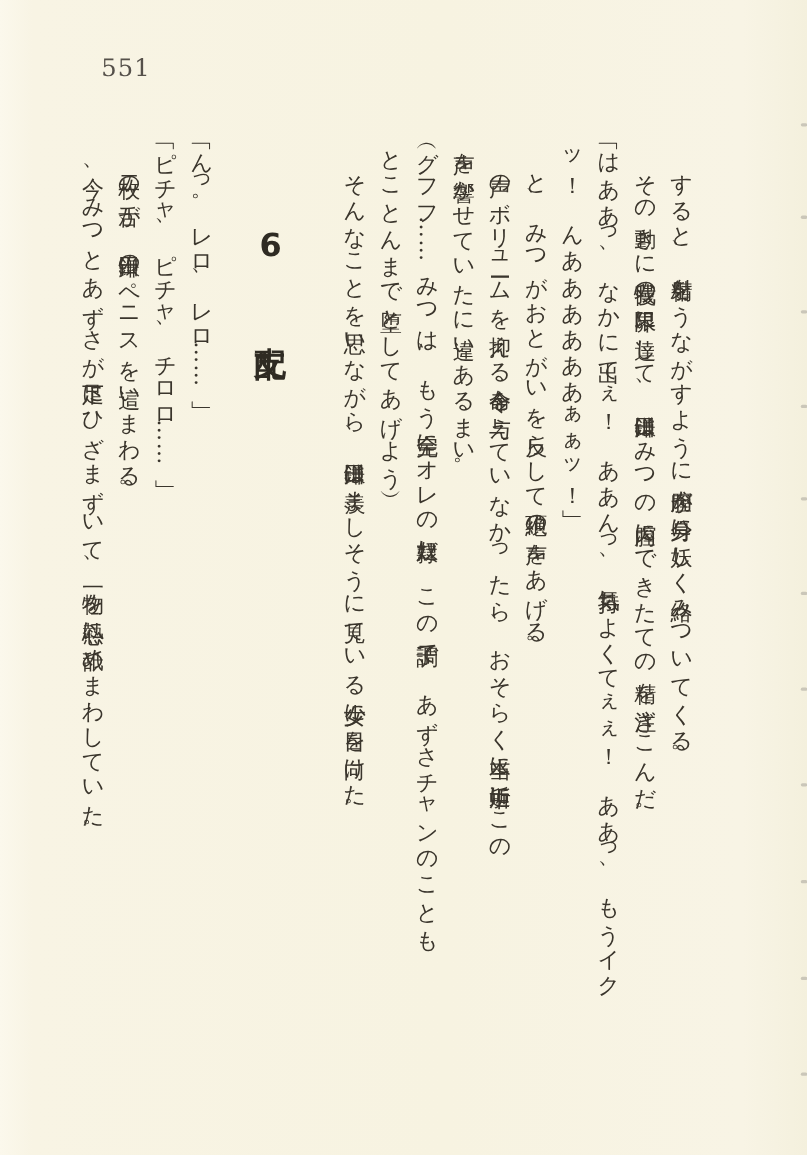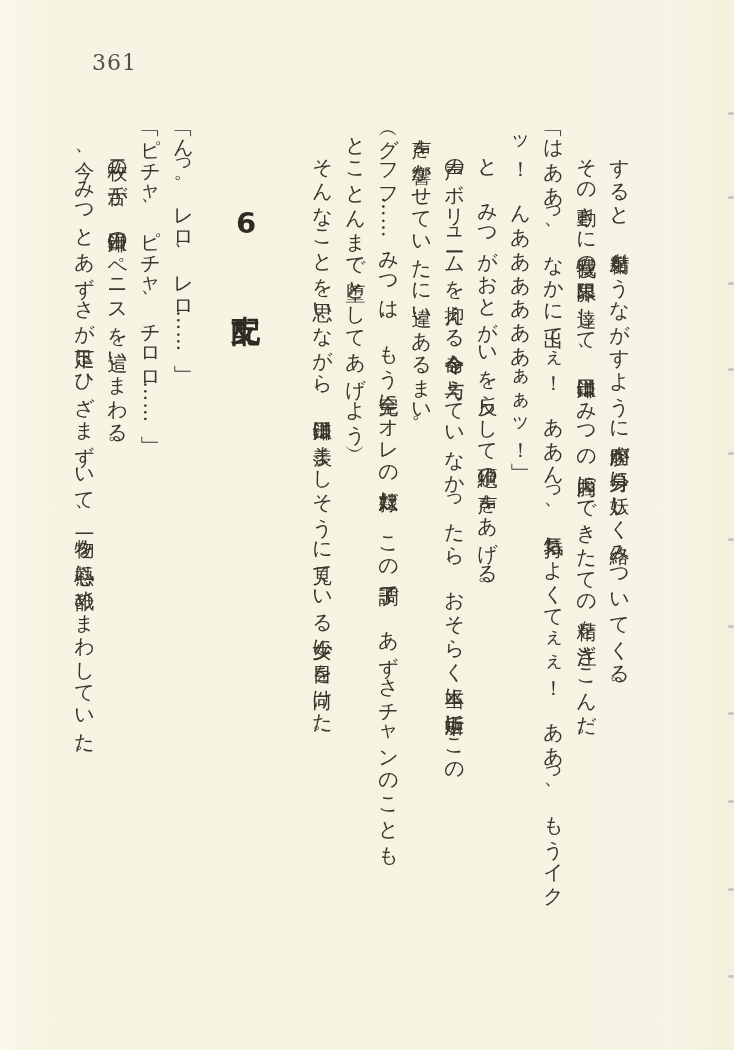--- a/index.html
+++ b/index.html
@@ -65,21 +65,21 @@
     border-radius: 2px;
     background: #a8a49a;
     opacity: 0.55;
   }
 </style>
 </head>
 <body>
 
 <div class="page">
 
-  <div class="pagenum">361</div>
+  <div class="pagenum">551</div>
 
   <div class="textblock">
     <div class="line indent">すると、射精をうながすように膣肉が分身に妖しく絡みついてくる。</div>
     <div class="line indent">その動きに我慢の限界に達して、鎌田はみつの膣内にできたての精を注ぎこんだ。</div>
     <div class="line">「はああっ、なかに出てぇ！　ああんっ、気持ちよくてぇぇ！　ああっ、もうイク</div>
     <div class="line">ッ！　んああああああぁぁッ！」</div>
     <div class="line indent">と、みつがおとがいを反らして絶頂の声をあげる。</div>
     <div class="line indent">声のボリュームを抑える命令を与えていなかったら、おそらく本当に近所中にこの</div>
     <div class="line">声を響かせていたに違いあるまい。</div>
     <div class="line">（グフフ……みつは、もう完全にオレの奴隷だ。この調子で、あずさチャンのことも</div>

